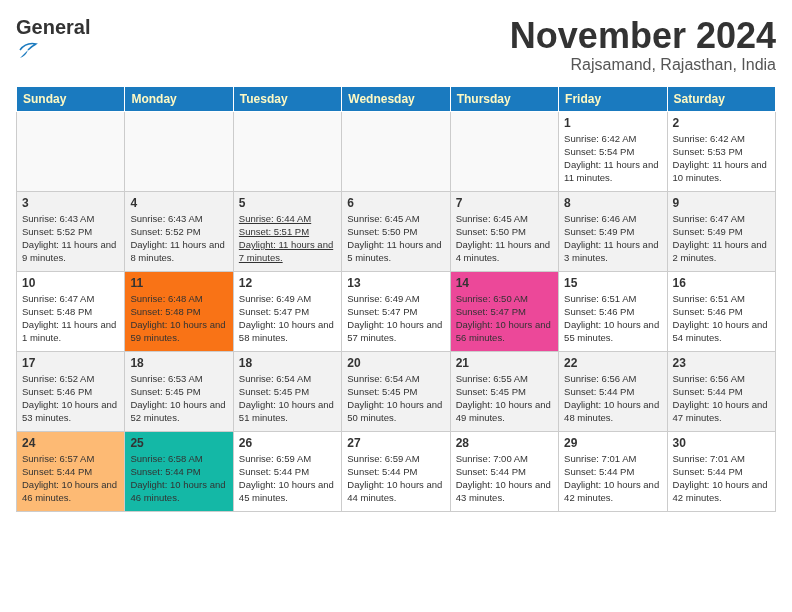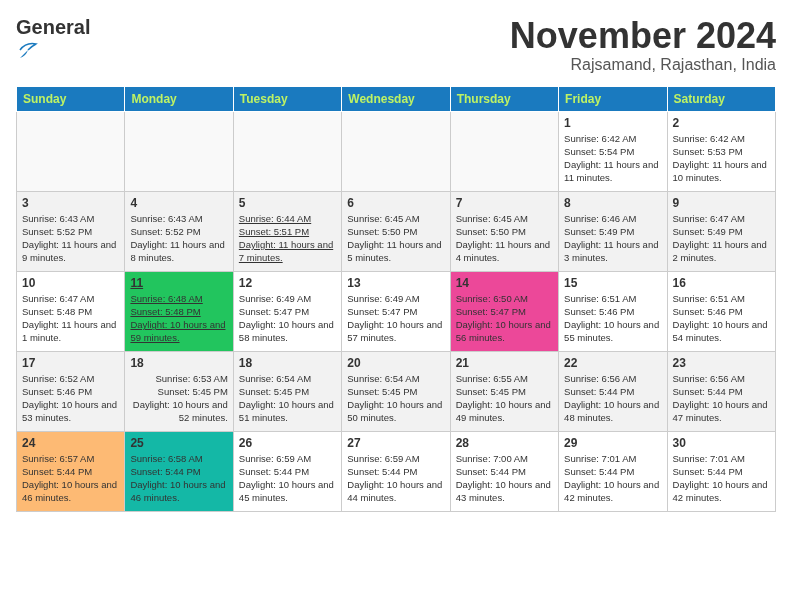--- a/index.html
+++ b/index.html
@@ -32,21 +32,21 @@
     .location-title {
       font-size: 16px;
       color: #555;
     }
     .calendar {
       width: 100%;
       border-collapse: collapse;
     }
     .calendar th {
       background: #1a7abf;
-      color: #bef264;
+      color: #fef9c3;
       font-size: 12px;
       font-weight: bold;
       padding: 5px 6px;
       text-align: left;
       border: 1px solid #fff;
     }
     .calendar td {
       border: 1px solid #ccc;
       vertical-align: top;
       padding: 4px 5px;
@@ -177,21 +177,21 @@
 Daylight: 11 hours and 2 minutes.</div>
         </td>
       </tr>
       <tr>
         <td style="background: rgb(255, 255, 255);">
           <span class="day-number">10</span>
           <div class="day-info" style="white-space: pre-line;">Sunrise: 6:47 AM
 Sunset: 5:48 PM
 Daylight: 11 hours and 1 minute.</div>
         </td>
-        <td style="background: #22c55e; text-decoration: underline;">
+        <td style="background: #f97316;">
           <span class="day-number">11</span>
           <div class="day-info" style="white-space: pre-line;">Sunrise: 6:48 AM
 Sunset: 5:48 PM
 Daylight: 10 hours and 59 minutes.</div>
         </td>
         <td style="background: rgb(255, 255, 255);">
           <span class="day-number">12</span>
           <div class="day-info" style="white-space: pre-line;">Sunrise: 6:49 AM
 Sunset: 5:47 PM
 Daylight: 10 hours and 58 minutes.</div>
@@ -223,21 +223,21 @@
       </tr>
       <tr>
         <td style="background: rgb(242, 242, 242);">
           <span class="day-number">17</span>
           <div class="day-info" style="white-space: pre-line;">Sunrise: 6:52 AM
 Sunset: 5:46 PM
 Daylight: 10 hours and 53 minutes.</div>
         </td>
         <td style="background: rgb(242, 242, 242);">
           <span class="day-number">18</span>
-          <div class="day-info" style="white-space: pre-line; text-align: right;">Sunrise: 6:53 AM
+          <div class="day-info" style="white-space: pre-line;">Sunrise: 6:53 AM
 Sunset: 5:45 PM
 Daylight: 10 hours and 52 minutes.</div>
         </td>
         <td style="background: rgb(242, 242, 242);">
           <span class="day-number">18</span>
           <div class="day-info" style="white-space: pre-line;">Sunrise: 6:54 AM
 Sunset: 5:45 PM
 Daylight: 10 hours and 51 minutes.</div>
         </td>
         <td style="background: rgb(242, 242, 242);">

